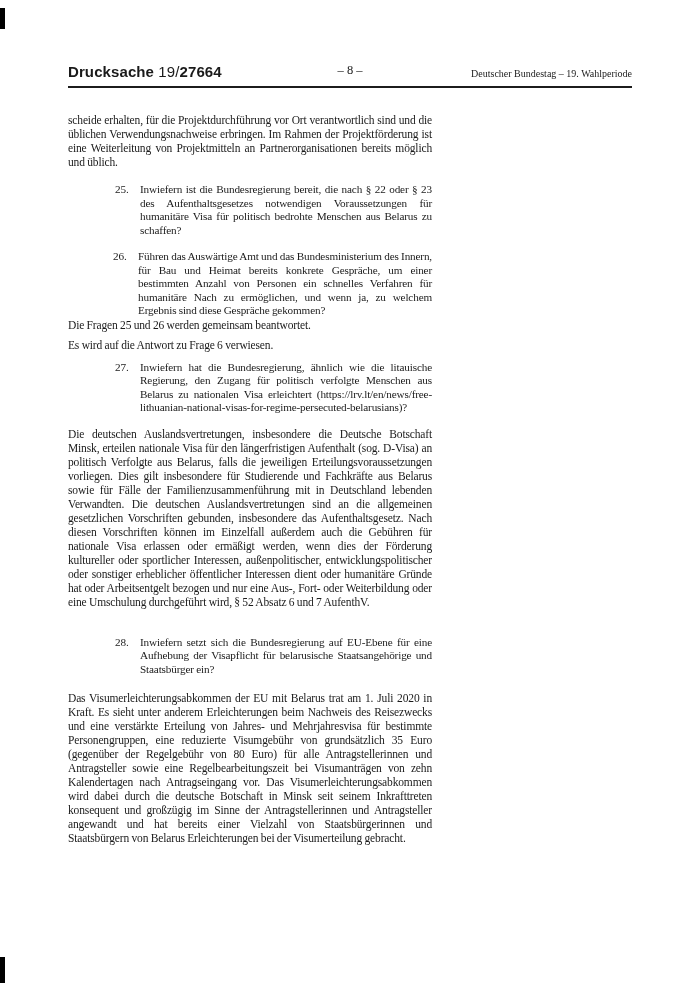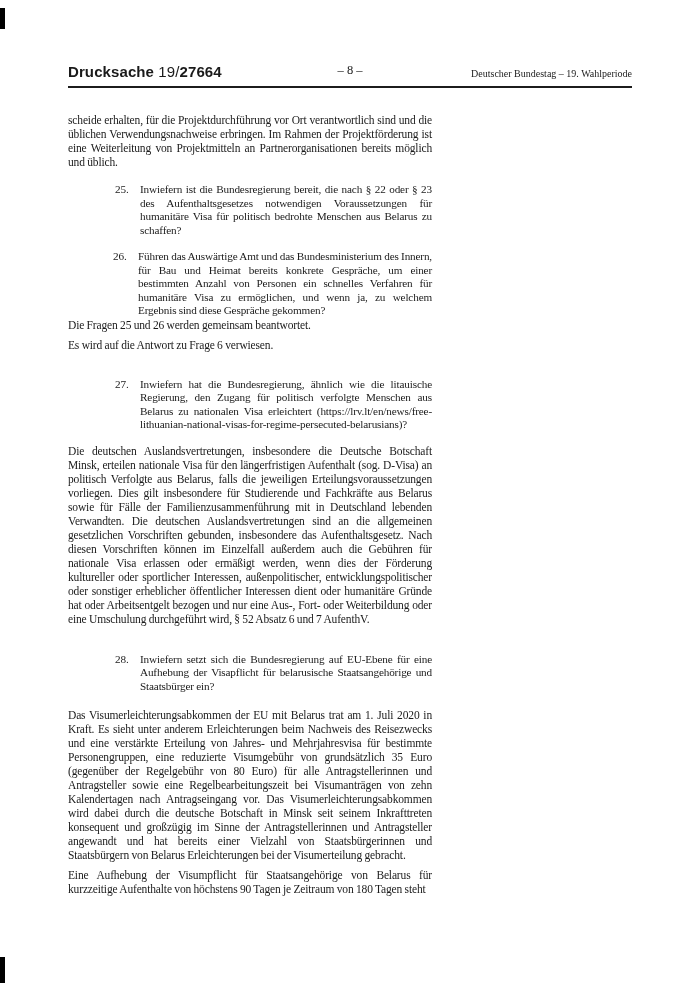--- a/index.html
+++ b/index.html
@@ -51,21 +51,21 @@
     margin-left:47px;
     font-size:11.2px; line-height:13.5px;
   }
   .qnum { width:25px; flex:0 0 25px; }
   .qtext { flex:1; text-align:justify; hyphens:auto; }
 
   .q-25 { margin-top:14px; }
   .q-26 { margin-top:13px;margin-left:45px; }
   .note-1 { }
   .note-2 { margin-top:6px; }
-  .q-27 { margin-top:26px; }
+  .q-27 { margin-top:9px; }
   .ans-27 { margin-top:12px; }
   .q-28 { margin-top:27px; }
   .ans-28-1 { margin-top:15px; }
   .ans-28-2 { margin-top:6px; }
 </style>
 </head>
 <body>
 
 <div class="page">
 
@@ -82,35 +82,34 @@
 
     <p class="intro">scheide erhalten, für die Projektdurchführung vor Ort verantwortlich sind und die üblichen Verwendungsnachweise erbringen. Im Rahmen der Projektförderung ist eine Weiterleitung von Projektmitteln an Partnerorganisationen bereits möglich und üblich.</p>
 
     <div class="question q-25">
       <span class="qnum">25.</span>
       <div class="qtext">Inwiefern ist die Bundesregierung bereit, die nach § 22 oder § 23 des Aufenthaltsgesetzes notwendigen Voraussetzungen für humanitäre Visa für politisch bedrohte Menschen aus Belarus zu schaffen?</div>
     </div>
 
     <div class="question q-26">
       <span class="qnum">26.</span>
-      <div class="qtext">Führen das Auswärtige Amt und das Bundesministerium des Innern, für Bau und Heimat bereits konkrete Gespräche, um einer bestimmten Anzahl von Personen ein schnelles Verfahren für humanitäre Visa zu ermöglichen, und wenn ja, zu welchem Ergebnis sind diese Gespräche gekommen?</div>
+      <div class="qtext">Führen das Auswärtige Amt und das Bundesministerium des Innern, für Bau und Heimat bereits konkrete Gespräche, um einer bestimmten Anzahl von Personen ein schnelles Verfahren für humanitäre Nach zu ermöglichen, und wenn ja, zu welchem Ergebnis sind diese Gespräche gekommen?</div>
     </div>
 
     <p class="note-1">Die Fragen 25 und 26 werden gemeinsam beantwortet.</p>
     <p class="note-2">Es wird auf die Antwort zu Frage 6 verwiesen.</p>
 
     <div class="question q-27">
       <span class="qnum">27.</span>
       <div class="qtext">Inwiefern hat die Bundesregierung, ähnlich wie die litauische Regierung, den Zugang für politisch verfolgte Menschen aus Belarus zu nationalen Visa erleichtert (https://lrv.lt/en/news/free-lithuanian-national-visas-for-regime-persecuted-belarusians)?</div>
     </div>
 
     <p class="ans-27">Die deutschen Auslandsvertretungen, insbesondere die Deutsche Botschaft Minsk, erteilen nationale Visa für den längerfristigen Aufenthalt (sog. D-Visa) an politisch Verfolgte aus Belarus, falls die jeweiligen Erteilungsvoraussetzungen vorliegen. Dies gilt insbesondere für Studierende und Fachkräfte aus Belarus sowie für Fälle der Familienzusammenführung mit in Deutschland lebenden Verwandten. Die deutschen Auslandsvertretungen sind an die allgemeinen gesetzlichen Vorschriften gebunden, insbesondere das Aufenthaltsgesetz. Nach diesen Vorschriften können im Einzelfall außerdem auch die Gebühren für nationale Visa erlassen oder ermäßigt werden, wenn dies der Förderung kultureller oder sportlicher Interessen, außenpolitischer, entwicklungspolitischer oder sonstiger erheblicher öffentlicher Interessen dient oder humanitäre Gründe hat oder Arbeitsentgelt bezogen und nur eine Aus-, Fort- oder Weiterbildung oder eine Umschulung durchgeführt wird, § 52 Absatz 6 und 7 AufenthV.</p>
 
     <div class="question q-28">
       <span class="qnum">28.</span>
       <div class="qtext">Inwiefern setzt sich die Bundesregierung auf EU-Ebene für eine Aufhebung der Visapflicht für belarusische Staatsangehörige und Staatsbürger ein?</div>
     </div>
 
     <p class="ans-28-1">Das Visumerleichterungsabkommen der EU mit Belarus trat am 1. Juli 2020 in Kraft. Es sieht unter anderem Erleichterungen beim Nachweis des Reisezwecks und eine verstärkte Erteilung von Jahres- und Mehrjahresvisa für bestimmte Personengruppen, eine reduzierte Visumgebühr von grundsätzlich 35 Euro (gegenüber der Regelgebühr von 80 Euro) für alle Antragstellerinnen und Antragsteller sowie eine Regelbearbeitungszeit bei Visumanträgen von zehn Kalendertagen nach Antragseingang vor. Das Visumerleichterungsabkommen wird dabei durch die deutsche Botschaft in Minsk seit seinem Inkrafttreten konsequent und großzügig im Sinne der Antragstellerinnen und Antragsteller angewandt und hat bereits einer Vielzahl von Staatsbürgerinnen und Staatsbürgern von Belarus Erleichterungen bei der Visumerteilung gebracht.</p>
-    <p class="ans-28-2">Eine Aufhebung der Visumpflicht für Staatsangehörige von Belarus für kurzzeitige Aufenthalte von höchstens 90 Tagen je Zeitraum von 180 Tagen steht</p>
 
   </main>
 </div>
 
 </body></html>

